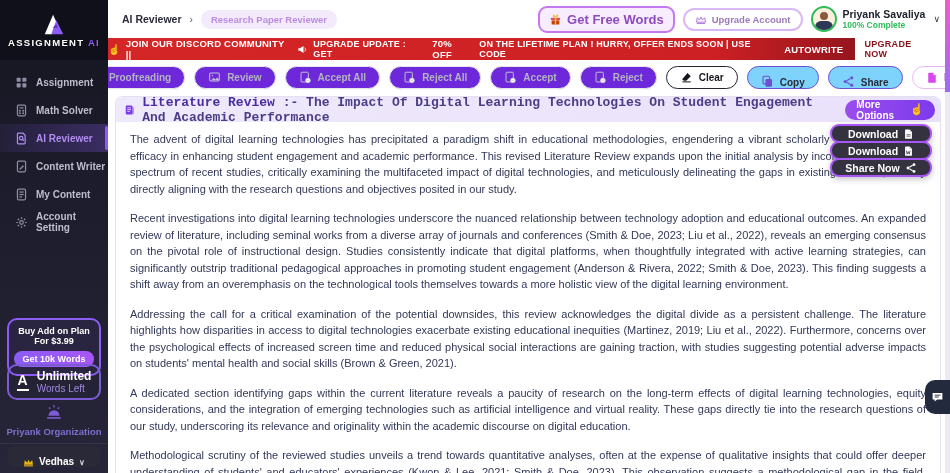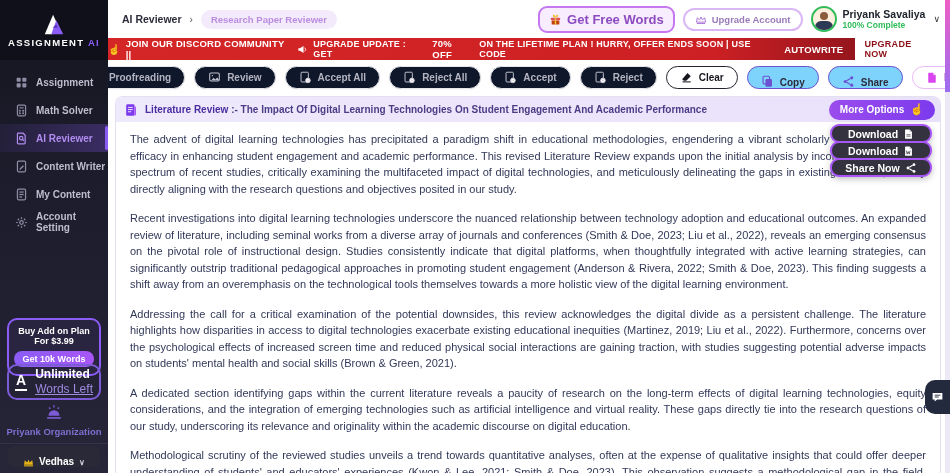--- a/index.html
+++ b/index.html
@@ -29,21 +29,21 @@
         background:rgba(139,92,246,.07); }
   .addon-title { color:#fff; font-weight:bold; font-size:9px; }
   .addon-btn { display:inline-block; margin-top:5px; background:linear-gradient(90deg,#8b5cf6,#a855f7);
         color:#fff; font-size:9px; font-weight:bold; padding:3px 9px; border-radius:10px; cursor:pointer; }
   .words-card { position:absolute; left:7px; right:7px; top:364px; height:36px;
         border:2px solid #7c5cd6; border-radius:10px; display:flex; align-items:center;
         justify-content:center; gap:8px; }
   .unl-a { color:#fff; font-weight:bold; font-size:14px; border-bottom:2px solid #fff;
         line-height:1.1; padding:0 1px; }
   .unl-title { color:#fff; font-weight:bold; font-size:12px; line-height:1.1; }
-  .unl-sub { color:#9f8ae0; font-size:12px;text-decoration:underline; }
+  .unl-sub { color:#9f8ae0; font-size:10px; }
   .org-block { position:absolute; left:0; right:0; top:404px; text-align:center; }
   .org-block svg { color:#7c5cd6; }
   .org-label { margin-top:2px; color:#7e6fd0; font-size:9.5px; font-weight:bold; }
   .sidebar-divider { position:absolute; left:0; right:0; top:443px; border-top:1px solid #343247; }
   .workspace-pill { position:absolute; left:8px; right:8px; bottom:6px; height:21px;
         background:#2a2937; border-radius:6px; display:flex; align-items:flex-end;
         justify-content:center; gap:5px; color:#fff; font-size:10px; font-weight:bold; cursor:pointer; }
   .workspace-pill svg { color:#e7b416; }
   .workspace-pill .chev { color:#cfcfda; font-size:8px; }
 
@@ -82,38 +82,38 @@
   .banner .xb { font-weight:bold; font-size:9.5px; }
   .banner-btn { background:#fff; color:#8c1016; font-weight:bold; font-size:9px;
         padding:3px 9px; border-radius:2px; margin-left:7px; cursor:pointer; letter-spacing:.3px; }
 
   
   .toolbar { position:absolute; left:108px; top:60px; width:838px; height:34px; background:#fff;
         display:flex; align-items:center; justify-content:center; gap:9px; }
   .tbtn { display:flex; align-items:center; gap:6px; font-size:10px; font-weight:bold;
         height:23px; padding:0 13px; border-radius:13px; border:1.5px solid; background:#fff;
         cursor:pointer; white-space:nowrap; }
-  .tbtn.disabled { border-color:#e6e6ec; color:#b4b4c0; background:#0f172a;
+  .tbtn.disabled { border-color:#e6e6ec; color:#b4b4c0; background:#6d28d9;
         box-shadow:0 1px 2px rgba(0,0,0,.04); }
   .tbtn.disabled svg { color:#c3c3cf; }
   .tbtn.dark { border-color:#23232f; color:#16161f; }
   .tbtn.dark svg { color:#16161f; }
   .tbtn.purple { border-color:#6d4fd2; color:#2b2b3a; background:#7dd3fc;align-items:flex-end; }
   .tbtn.purple svg { color:#6d4fd2; }
   .tbtn.pink { border-color:#eab8f5; color:#cf9fe0; }
   .tbtn.pink svg { color:#d946ef; }
 
   
   .card { position:absolute; left:115px; top:96px; width:826px; height:377px;
         background:#fff; border:1px solid #e5e0f0; border-bottom:none;
         border-radius:8px 8px 0 0; }
   .card-header { height:25px; background:linear-gradient(90deg,#efe9fc,#e9e1fa);
         border-radius:7px 7px 0 0; display:flex; align-items:center; gap:7px;
         padding:0 5px 0 8px; }
-  .doc-title { font-size:10px; color:#4b3d85; font-weight:bold; }
+  .doc-title { font-size:13px; color:#4b3d85; font-weight:bold;font-family:Liberation Mono, monospace; }
   .doc-title .t-bold { color:#4a2da0; font-weight:bold; }
   .more-btn { margin-left:auto; background:linear-gradient(90deg,#9b4ded,#7c3aed);
         color:#fff; font-weight:bold; font-size:10px; height:20px; padding:0 11px;
         border-radius:11px; display:flex; align-items:center; gap:6px; cursor:pointer; }
   .more-btn .hand { font-size:11px; }
   .card-body { padding:9px 14px 0; }
   .card-body p { font-size:11px; line-height:16.5px; color:#323858; text-align:justify;
         margin:0 0 13px; }
 
   

